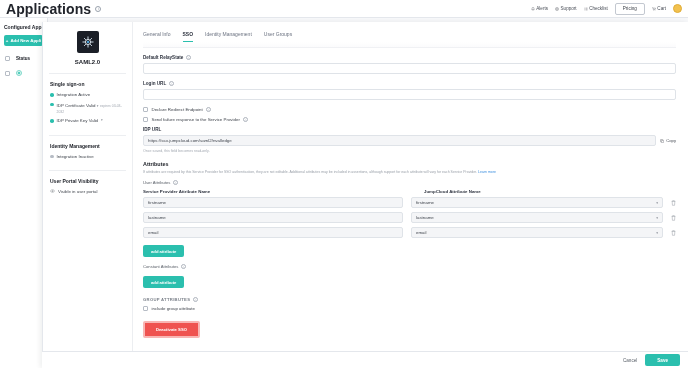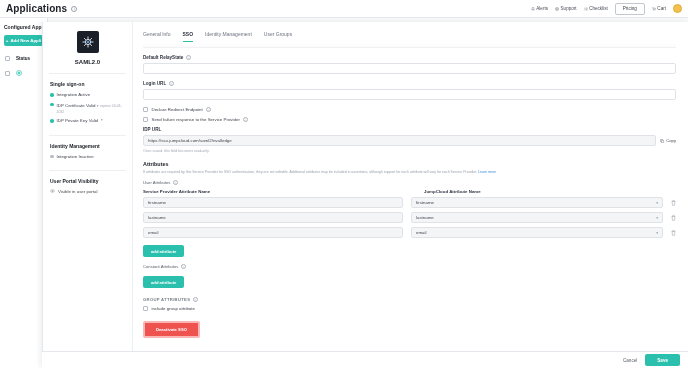--- a/index.html
+++ b/index.html
@@ -11,21 +11,21 @@
   }
   body { position: relative; font-size: 5px; color: #2b2d33; }
 
   
   .topbar {
     position: absolute; top: 0; left: 0; width: 688px; height: 18px;
     background: #ffffff; border-bottom: 1px solid #e4e7ec;
     display: flex; align-items: center;
   }
   .app-title {
-    font-size: 10px; font-weight: bold; color: #21242b;
+    font-size: 14px; font-weight: bold; color: #21242b;
     margin-left: 6px; letter-spacing: .1px;
   }
   .title-info {
     margin-left: 4px; width: 6px; height: 6px; border-radius: 50%;
     border: .7px solid #9aa2ad; color: #9aa2ad; font-size: 4px;
     display: flex; align-items: center; justify-content: center; line-height: 1;
   }
   .topbar-right {
     margin-left: auto; display: flex; align-items: center; gap: 7px;
     margin-right: 6px;

